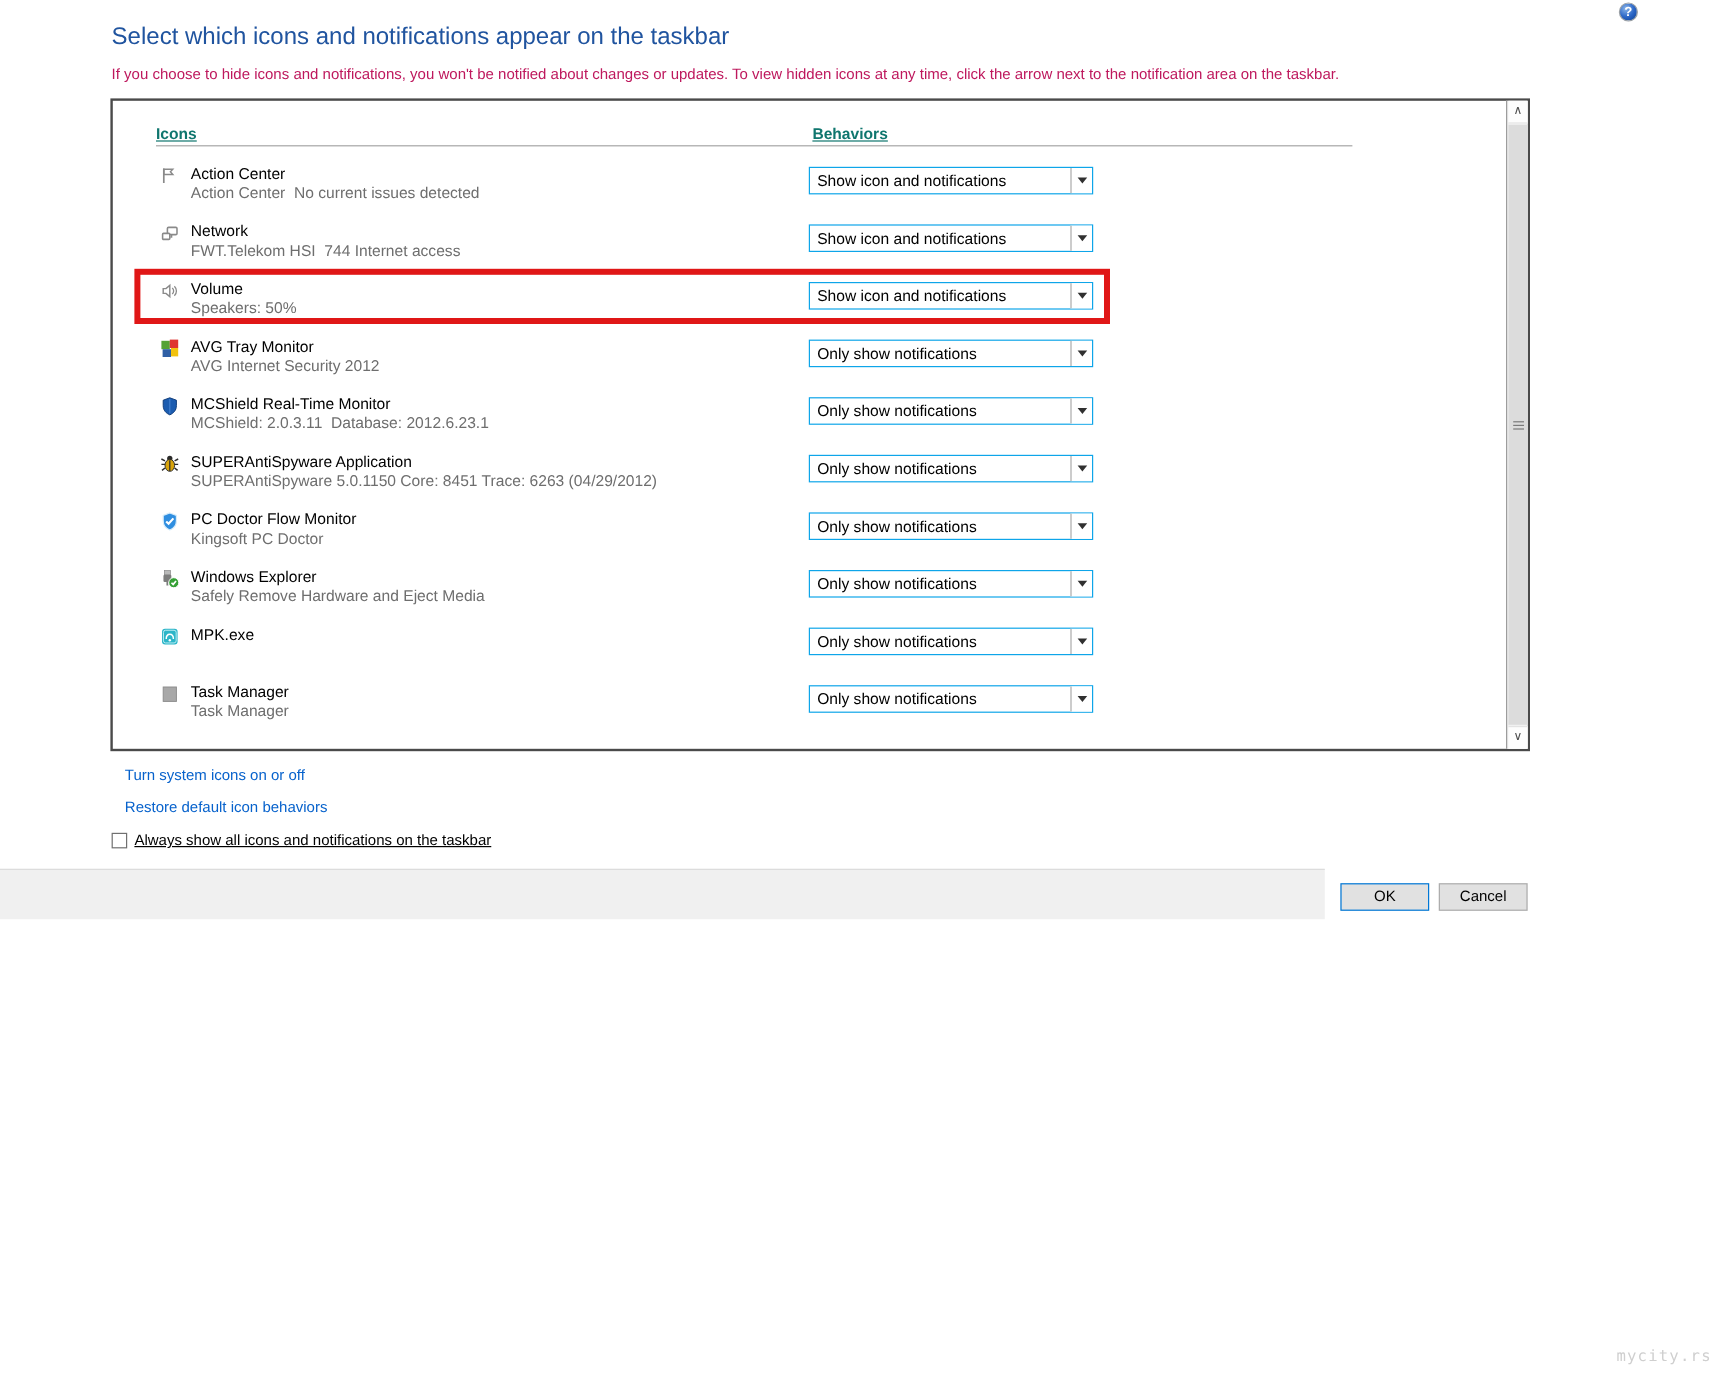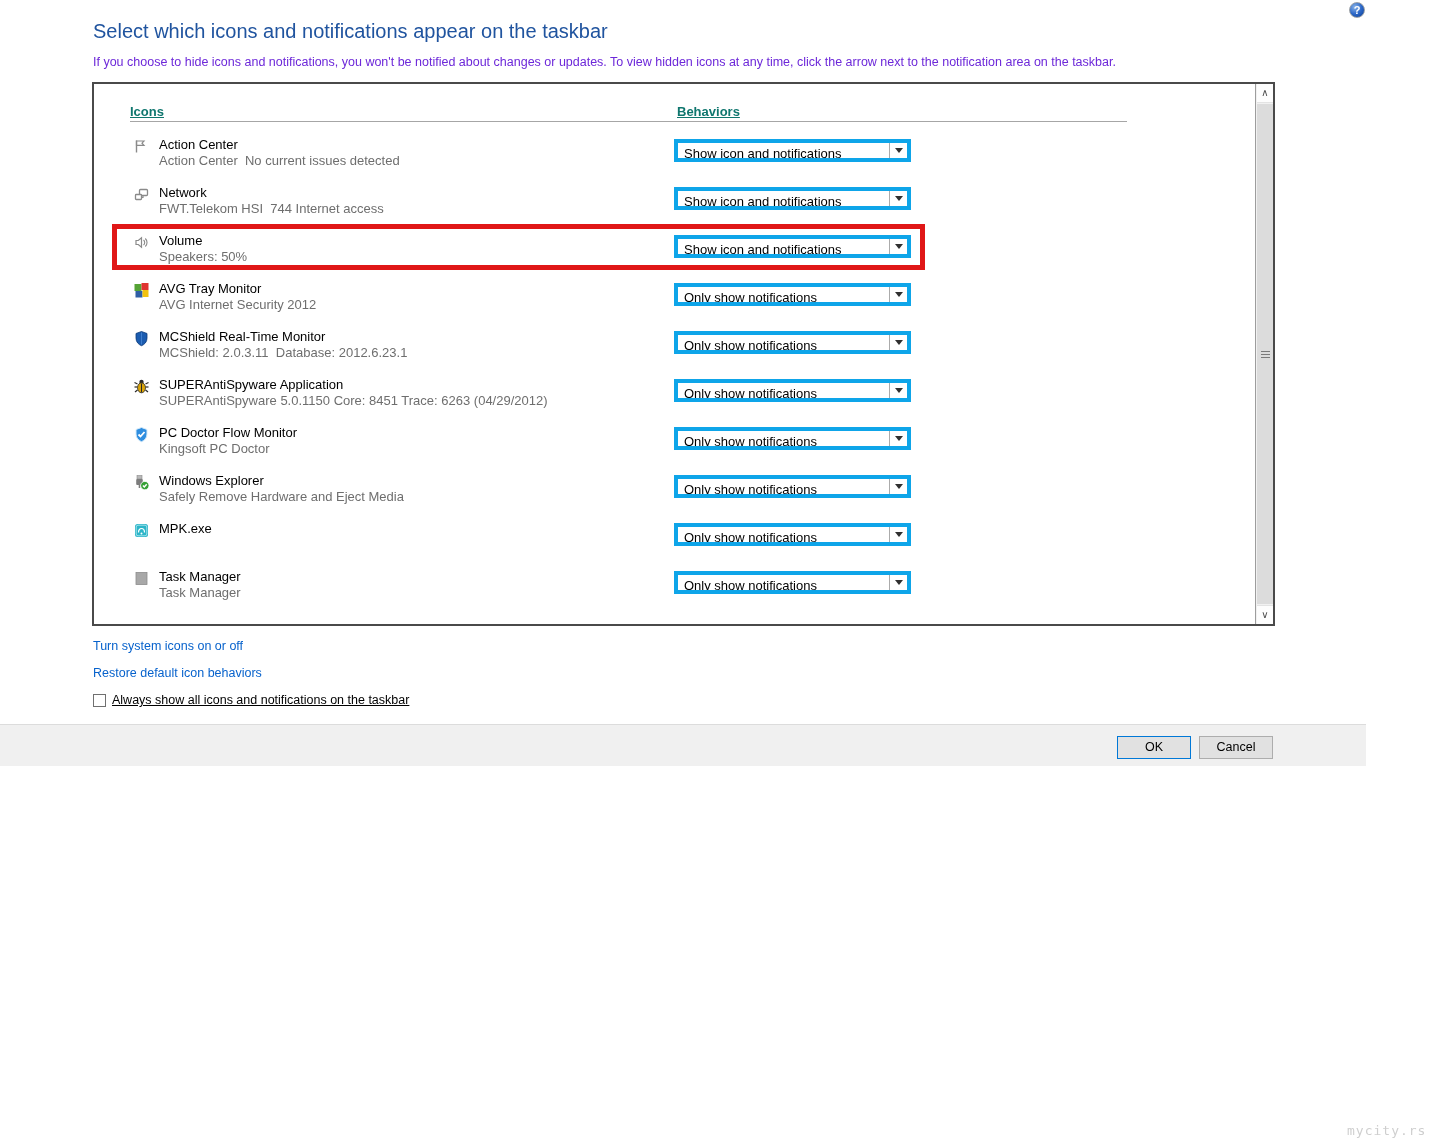--- a/index.html
+++ b/index.html
@@ -1,62 +1,62 @@
 <!DOCTYPE html>
 <html><head>
 <meta charset="utf-8">
 <style>
   * { margin:0; padding:0; box-sizing:border-box; }
   html,body { width:1435px; height:1145px; background:#fff; font-family:"Liberation Sans", sans-serif; color:#000; }
   body { position:relative; overflow:hidden; }
 
   .page-title { position:absolute; left:93px; top:20px; font-size:20px; color:#20549f; }
-  .page-desc  { position:absolute; left:93px; top:55px; font-size:12.5px; color:#6d28d9; }
+  .page-desc  { position:absolute; left:93px; top:55px; font-size:12.5px; color:#be185d; }
 
   .help-icon { position:absolute; left:1349px; top:2px; width:16px; height:16px; border-radius:50%;
     background:radial-gradient(circle at 35% 30%, #8ab4e8, #2d68c8 50%, #0a3d91);
     border:1px solid #9aa0a6; color:#fff; font-size:11px; font-weight:bold; text-align:center; line-height:14px; cursor:pointer; }
 
   .panel { position:absolute; left:92px; top:82px; width:1183px; height:544px; border:2px solid #4a4a4a; background:#fff; }
   .col-header { position:absolute; font-size:13px; font-weight:bold; color:#0f766e;text-decoration:underline; }
   .col-header.icons { left:36px; top:20px; }
   .col-header.behaviors { left:583px; top:20px; }
   .header-rule { position:absolute; left:36px; top:37px; width:997px; height:1px; background:#a6a6a6; }
 
   .rows { position:absolute; left:0; top:49px; right:19px; }
   .row { position:relative; height:48px; }
   .row-icon { position:absolute; left:39px; top:5px; width:17px; height:17px; }
   .row-name { position:absolute; left:65px; top:4px; font-size:13px; color:#000; white-space:pre; }
   .row-desc { position:absolute; left:65px; top:20px; font-size:13px; color:#6e6e6e; white-space:pre; }
 
   .combo { position:absolute; left:580px; top:6px; width:237px; height:23px; background:#fff;
-    border:4px solid #0ea5e9; display:flex; align-items:stretch; cursor:default; }
+    border:1px solid #0ea5e9; display:flex; align-items:stretch; cursor:default; }
   .combo-text { flex:1; font-size:13px; line-height:21px; padding-left:6px; white-space:nowrap; overflow:hidden; }
   .combo-btn { width:18px; border-left:1px solid #ababab; background:#fff; display:flex; align-items:center; justify-content:center; cursor:pointer; }
   .combo-arrow { width:0; height:0; border-left:4px solid transparent; border-right:4px solid transparent; border-top:5px solid #303030; }
 
   .highlight-box { position:absolute; left:112px; top:224px; width:813px; height:46px; border:5px solid #e01717; z-index:5; pointer-events:none; }
 
   .scrollbar { position:absolute; top:0; right:0; bottom:0; width:18px; background:#f1f1f1; border-left:1px solid #9d9d9d; }
   .sb-btn { position:absolute; left:1px; right:0; height:19px; background:#fdfdfd; color:#4d4d4d; font-size:10px; text-align:center; line-height:18px; cursor:pointer; }
   .sb-btn.up { top:0; border-bottom:1px solid #e3e3e3; }
   .sb-btn.down { bottom:0; border-top:1px solid #e3e3e3; }
   .sb-thumb { position:absolute; left:1px; right:0; top:20px; bottom:20px; background:#dcdcdc; display:flex; align-items:center; justify-content:center; cursor:grab; }
   .sb-grip { display:flex; flex-direction:column; gap:2px; }
   .sb-grip i { display:block; width:9px; height:1px; background:#7b7b7b; }
 
-  .link { position:absolute; left:93px; font-size:12.5px; color:#0762cc; cursor:pointer; }
+  .link { position:absolute; left:104px; font-size:12.5px; color:#0762cc; cursor:pointer; }
   .link.l1 { top:639px; }
   .link.l2 { top:666px; }
 
   .check-row { position:absolute; left:93px; top:693px; display:flex; align-items:center;text-decoration:underline; }
   .checkbox { width:13px; height:13px; border:1px solid #707070; background:#fff; cursor:pointer; }
   .check-label { margin-left:6px; font-size:12.5px; color:#000; }
 
-  .footer-bar { position:absolute; left:0; top:724px; width:1366px; height:42px; background:#f0f0f0; border-top:1px solid #dcdcdc; }
+  .footer-bar { position:absolute; left:0; top:724px; width:1104px; height:42px; background:#f0f0f0; border-top:1px solid #dcdcdc; }
   .btn { position:absolute; top:11px; width:74px; height:23px; background:#e1e1e1; font-size:12.5px; font-family:"Liberation Sans", sans-serif; text-align:center; line-height:21px; cursor:pointer; }
   .btn.ok { left:1117px; border:1px solid #0078d7; }
   .btn.cancel { left:1199px; border:1px solid #adadad; }
 
   .watermark { position:absolute; left:1347px; top:1123px; font-size:13px; font-family:"DejaVu Sans Mono", monospace; color:#cfcfcf; letter-spacing:1px; }
 
   svg { display:block; }
 </style>
 </head>
 <body>

